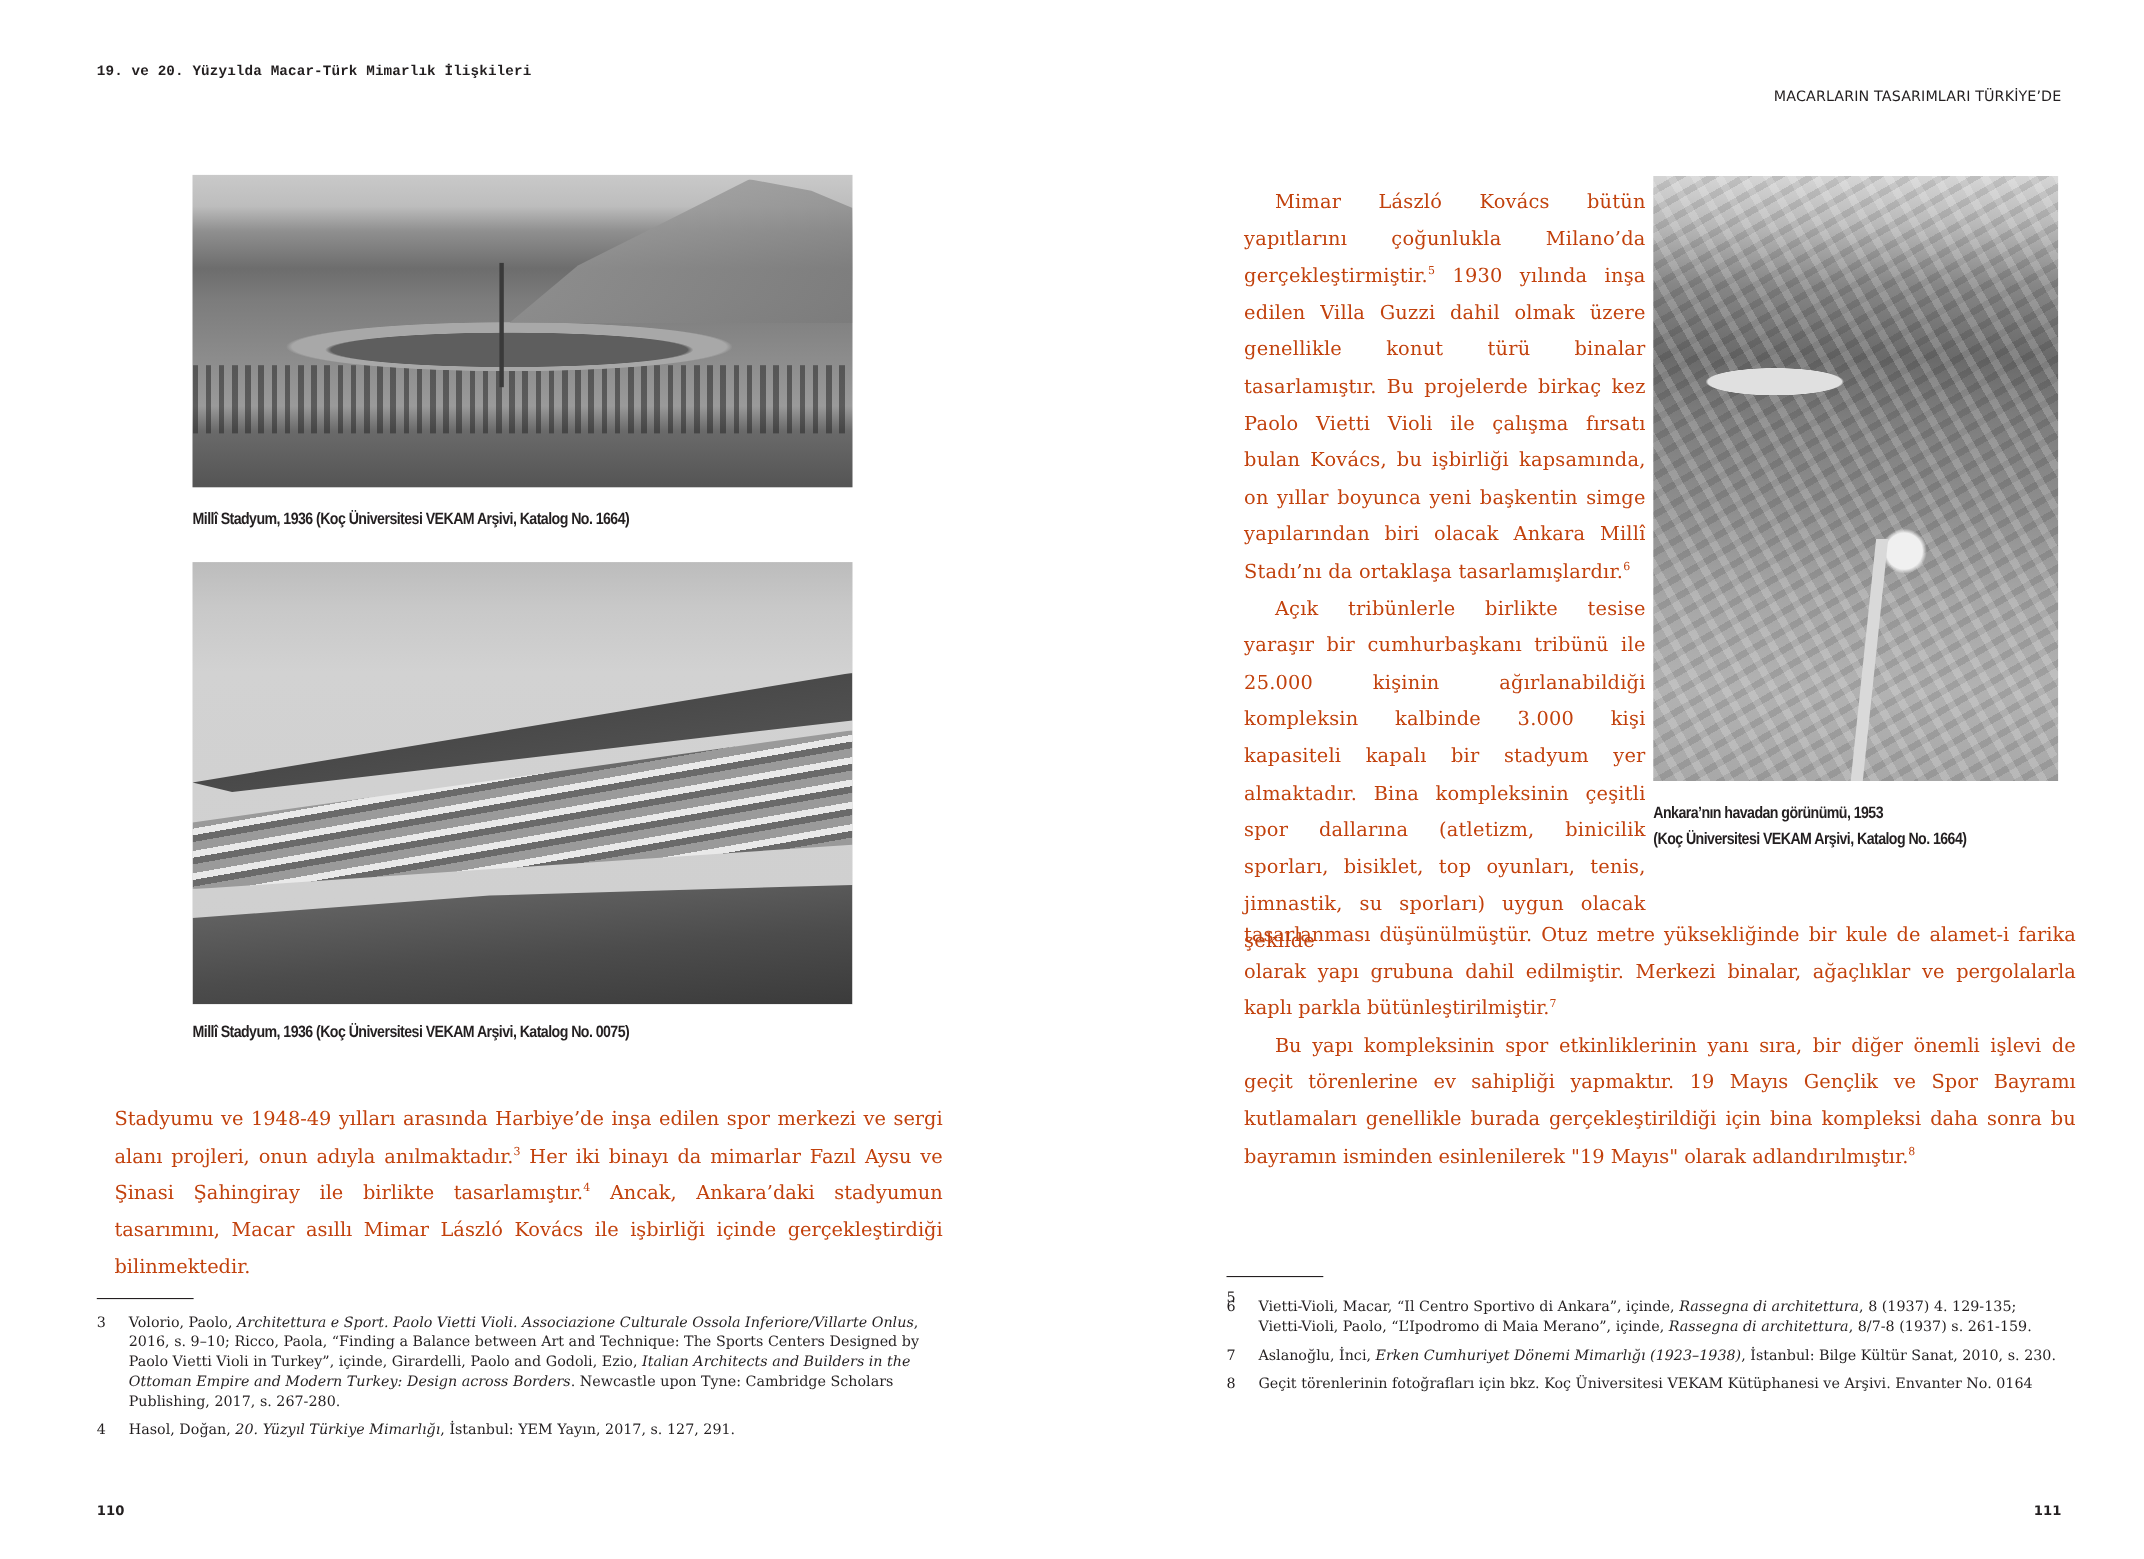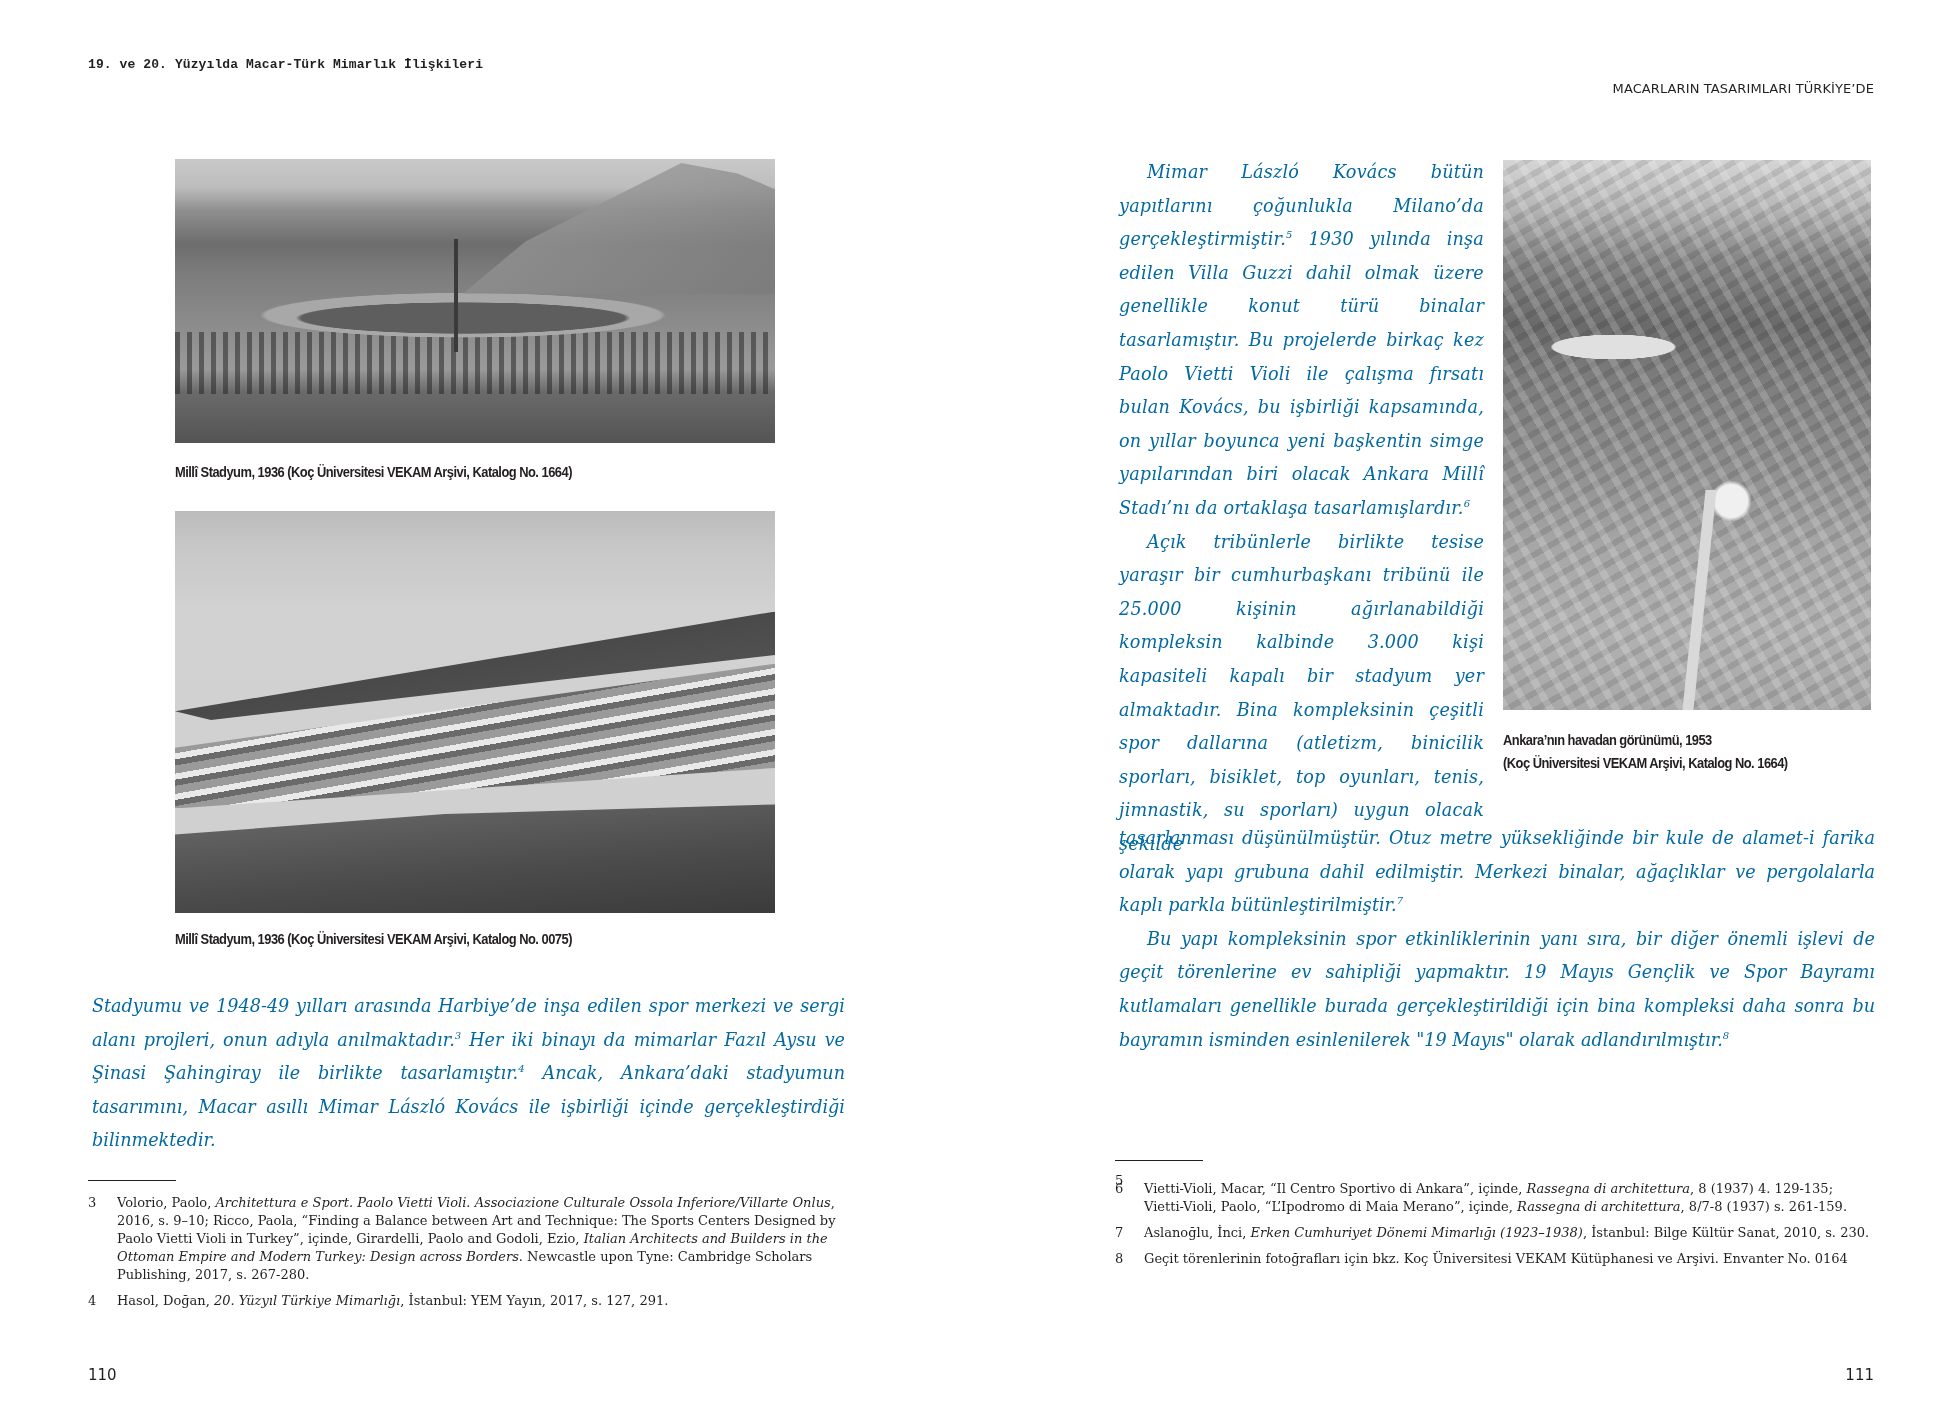--- a/index.html
+++ b/index.html
@@ -7,21 +7,21 @@
   .page { position: absolute; top: 0; height: 1417px; }
   .page-left { left: 0; width: 975px; }
   .running-head {
     position: absolute; top: 57px;
     font-family: "DejaVu Sans", sans-serif; font-size: 13px; letter-spacing: 0.1px;
   }
   .running-head.left { left: 88px; font-weight: bold; font-family: Liberation Mono, monospace; }
   .running-head.right { right: 75px; font-weight: normal; margin-top: 24px; }
   .folio {
     position: absolute; top: 1366px;
-    font-family: "DejaVu Sans", sans-serif; font-weight: normal; font-size: 15px;
+    font-family: "DejaVu Sans", sans-serif; font-weight: bold; font-size: 12px;
   }
   .folio.left { left: 88px; }
   .folio.right { right: 75px; }
 
   
   .photo { position: absolute; overflow: hidden; }
   .photo-stadium-aerial {
     left: 175px; top: 159px; width: 600px; height: 284px;
     background:
       radial-gradient(ellipse 45% 9% at 48% 56%, #5e5e5e 0 60%, transparent 62%),
@@ -80,21 +80,21 @@
   }
   .caption-1 { left: 175px; top: 463px; }
   .caption-2 { left: 175px; top: 930px; }
   .caption-3 { left: 1503px; top: 728px; line-height: 23px; }
   .caption-3 span { display: block; }
 
   
   .body-text {
     position: absolute;
     font-family: "DejaVu Serif", serif; font-size: 17.6px; line-height: 33.6px;
-    color: #0369a1; text-align: justify; margin: 4px; font-style: italic;
+    color: #c2410c; text-align: justify; margin: 16px;
   }
   .body-text p { margin: 0; text-align: justify; text-align-last: left; }
   .body-text p.indent { text-indent: 28px; }
   .left-body { left: 88px; top: 986px; width: 753px; }
   .right-col-narrow { left: 1115px; top: 152px; width: 365px; }
   .right-full { left: 1115px; top: 818px; width: 756px; }
   .right-col-narrow p { letter-spacing: 0.2px; }
 
   .footnote-rule { position: absolute; height: 1px; background: #231f20; }
   .rule-left { left: 88px; top: 1180px; width: 88px; }

